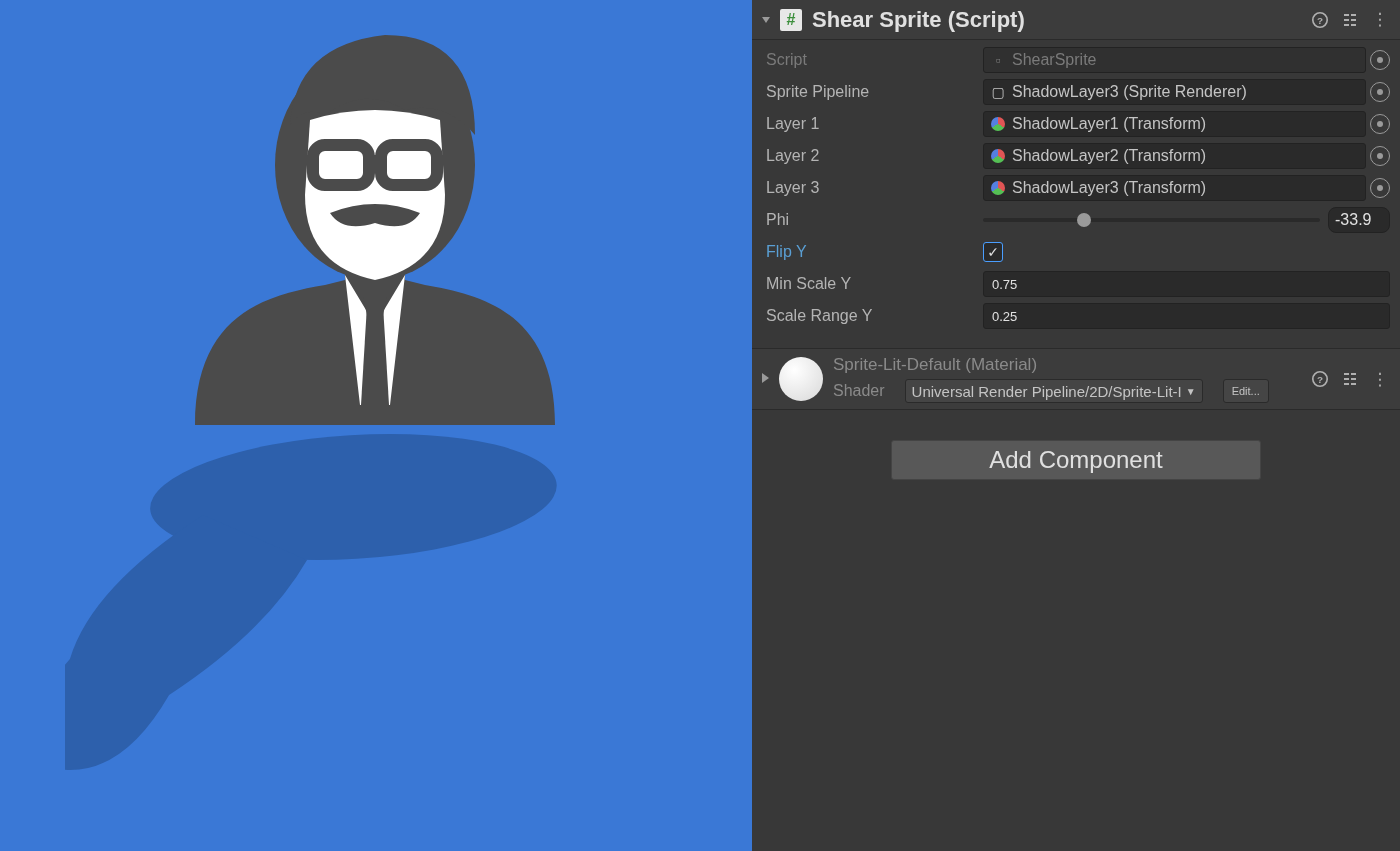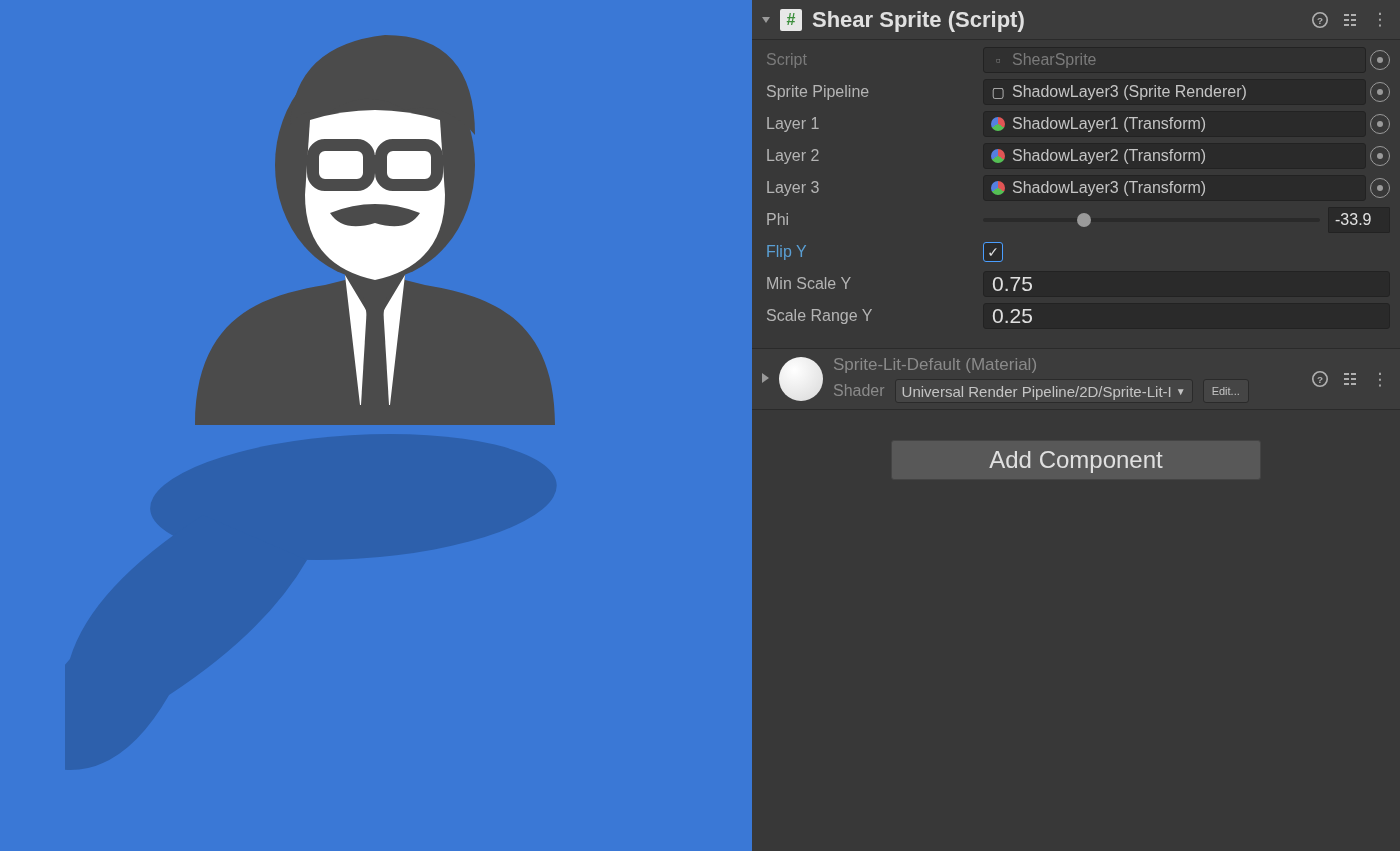--- a/index.html
+++ b/index.html
@@ -132,21 +132,21 @@
   border-radius: 50%;
 }
 .num-field {
   flex: 1;
   background: #2a2a2a;
   border: 1px solid #222;
   border-radius: 3px;
   height: 26px;
   padding: 0 8px;
   color: #e0e0e0;
-  font-size: 21px;
+  font-size: 13px;
 }
 .slider-wrap {
   flex: 1;
   display: flex;
   align-items: center;
   gap: 8px;
 }
 .slider-track {
   flex: 1;
   height: 4px;
@@ -161,21 +161,21 @@
   left: 30%;
   transform: translate(-50%, -50%);
   width: 14px; height: 14px;
   background: #9a9a9a;
   border-radius: 50%;
 }
 .slider-value {
   width: 62px;
   background: #2a2a2a;
   border: 1px solid #222;
-  border-radius: 1px;
+  border-radius: 8px;
   height: 26px;
   padding: 0 6px;
   color: #e0e0e0;
   font-size: 16px;
   text-align: left;
 }
 .checkbox {
   width: 20px; height: 20px;
   background: #2a2a2a;
   border: 1px solid #4a9eff;
@@ -197,21 +197,21 @@
   border-bottom: 1px solid #2a2a2a;
   margin-top: 6px;
 }
 .mat-thumb {
   width: 44px; height: 44px;
   background: radial-gradient(circle at 35% 30%, #ffffff, #d8d8d8);
   border-radius: 50%;
 }
 .mat-info { flex: 1; }
 .mat-title { color: #8a8a8a; font-size: 17px; margin-bottom: 4px; }
-.mat-shader-row { display: flex; align-items: center; gap: 10px; }
+.mat-shader-row { display: flex; align-items: center; gap: 20px; }
 .mat-shader-label { color: #8a8a8a; font-size: 16px; }
 .shader-dropdown {
   background: #454545;
   border: 1px solid #2a2a2a;
   border-radius: 3px;
   padding: 2px 6px;
   color: #c4c4c4;
   font-size: 15px;
   display: flex;
   align-items: center;

